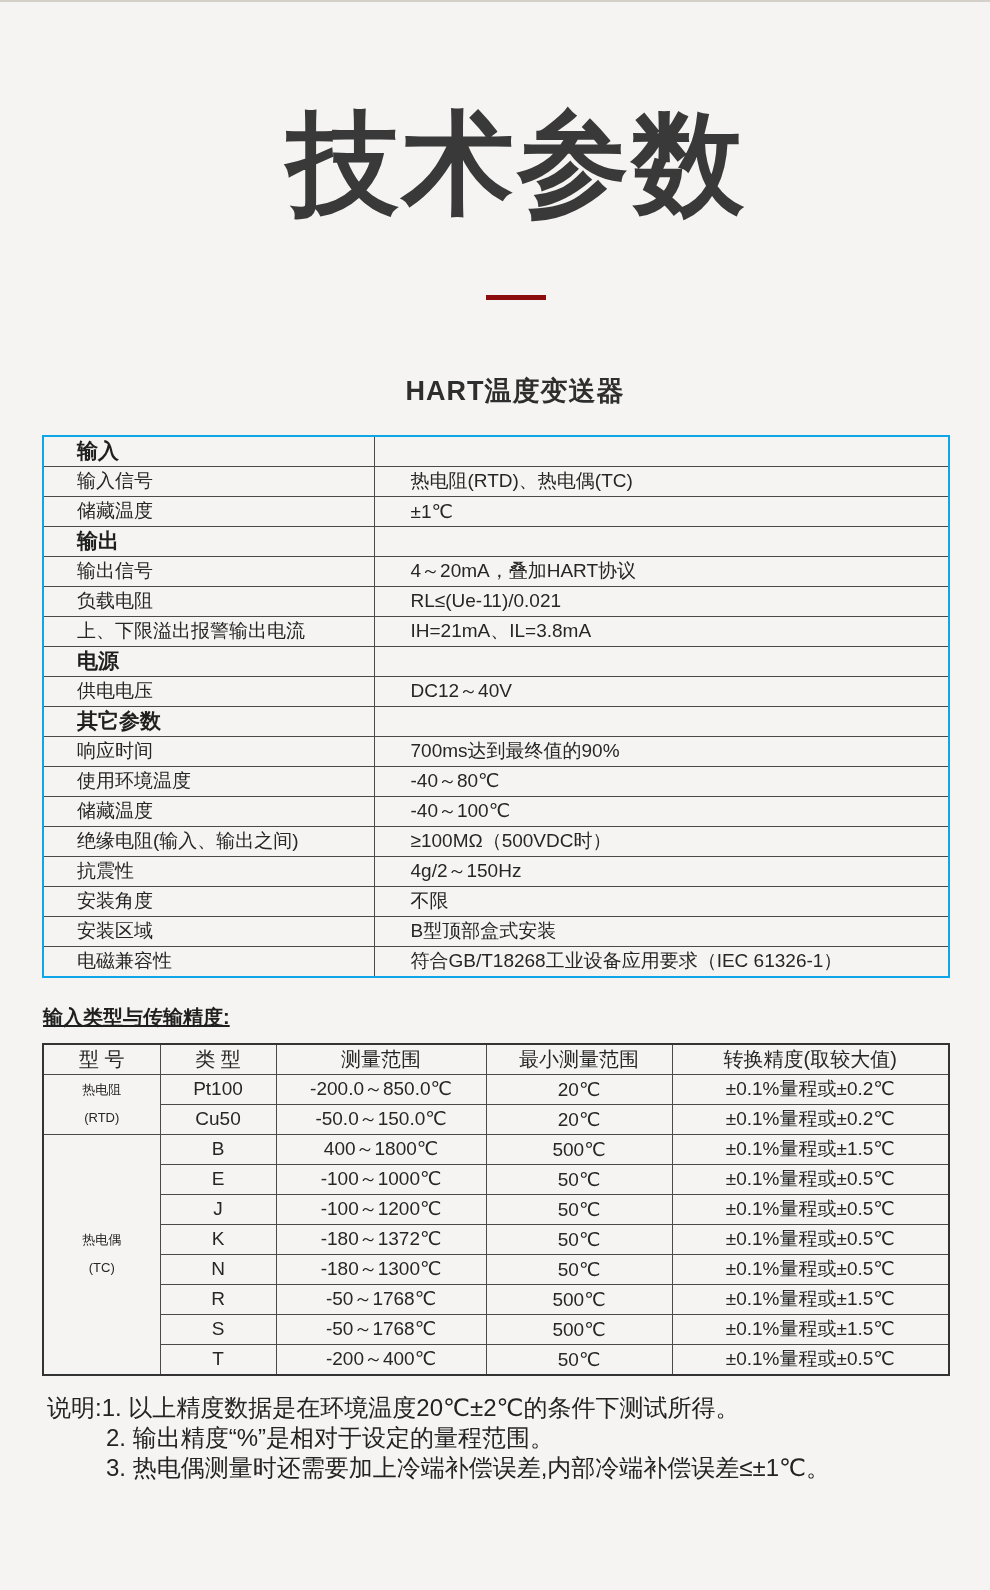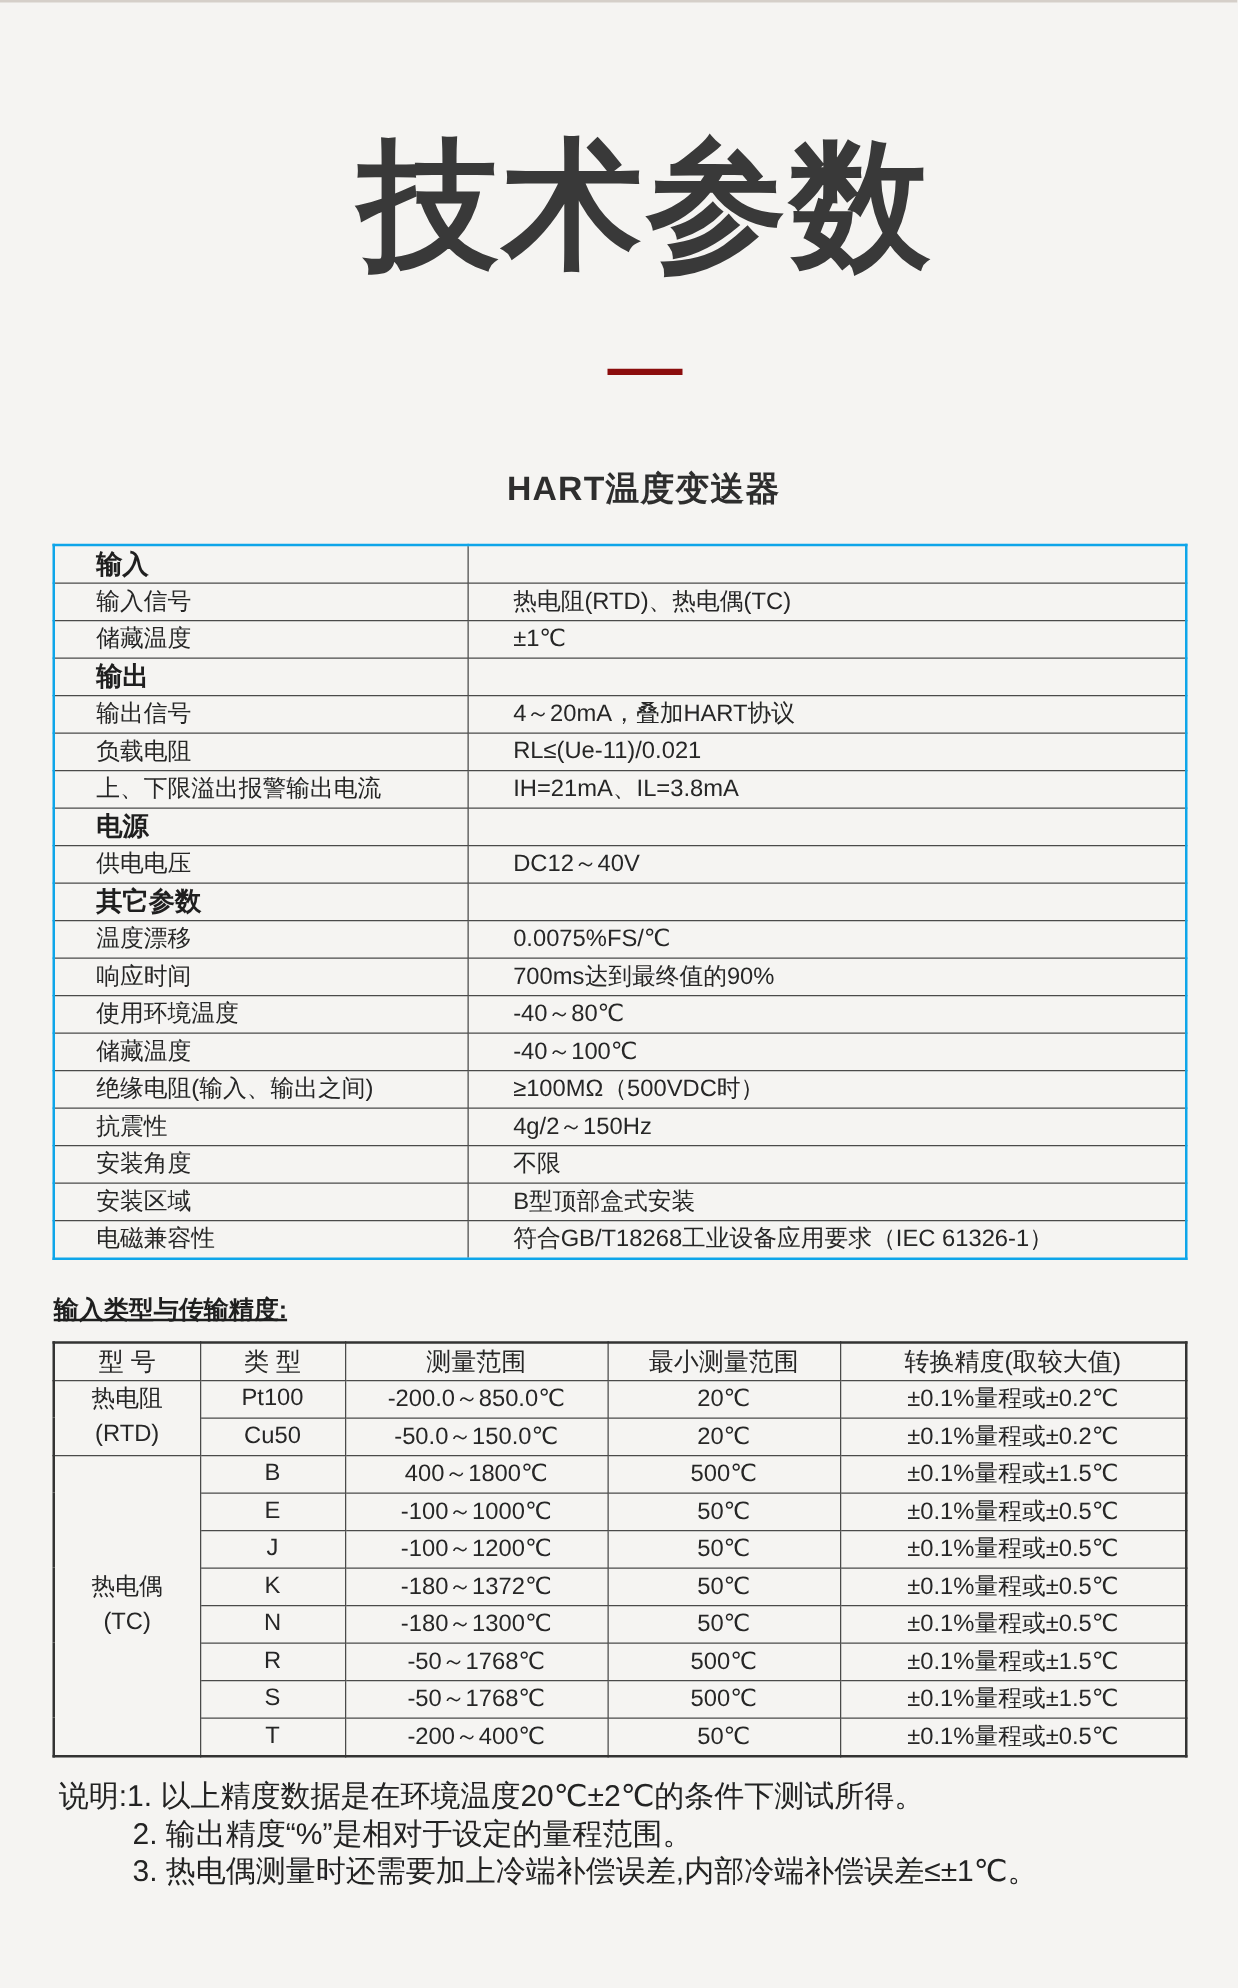--- a/index.html
+++ b/index.html
@@ -62,21 +62,21 @@
   }
   .spec td.label { padding-left: 33px; }
   .spec td.value { padding-left: 36px; }
   .spec tr.section td.label {
     font-size: 21px;
     font-weight: bold;
     color: #1f1f1f;
   }
   .acc th { font-size: 20px; }
   .acc td, .acc th { text-align: center; }
-  .acc td.model-cell { line-height: 28px; font-size: 19px; }
+  .acc td.model-cell { line-height: 28px; font-size: 13px; }
   .caption {
     margin: 26px 0 0 43px;
     font-size: 20px;
     font-weight: bold;
     color: #1f1f1f;
     text-decoration: underline;
   }
   .notes {
     margin: 17px 0 0 47px;
     font-size: 24px;
@@ -134,24 +134,20 @@
         <td class="label">电源</td>
         <td class="value"></td>
       </tr>
       <tr>
         <td class="label">供电电压</td>
         <td class="value">DC12～40V</td>
       </tr>
       <tr class="section">
         <td class="label">其它参数</td>
         <td class="value"></td>
-      </tr>
-      <tr>
-        <td class="label">温度漂移</td>
-        <td class="value">0.0075%FS/℃</td>
       </tr>
       <tr>
         <td class="label">响应时间</td>
         <td class="value">700ms达到最终值的90%</td>
       </tr>
       <tr>
         <td class="label">使用环境温度</td>
         <td class="value">-40～80℃</td>
       </tr>
       <tr>

